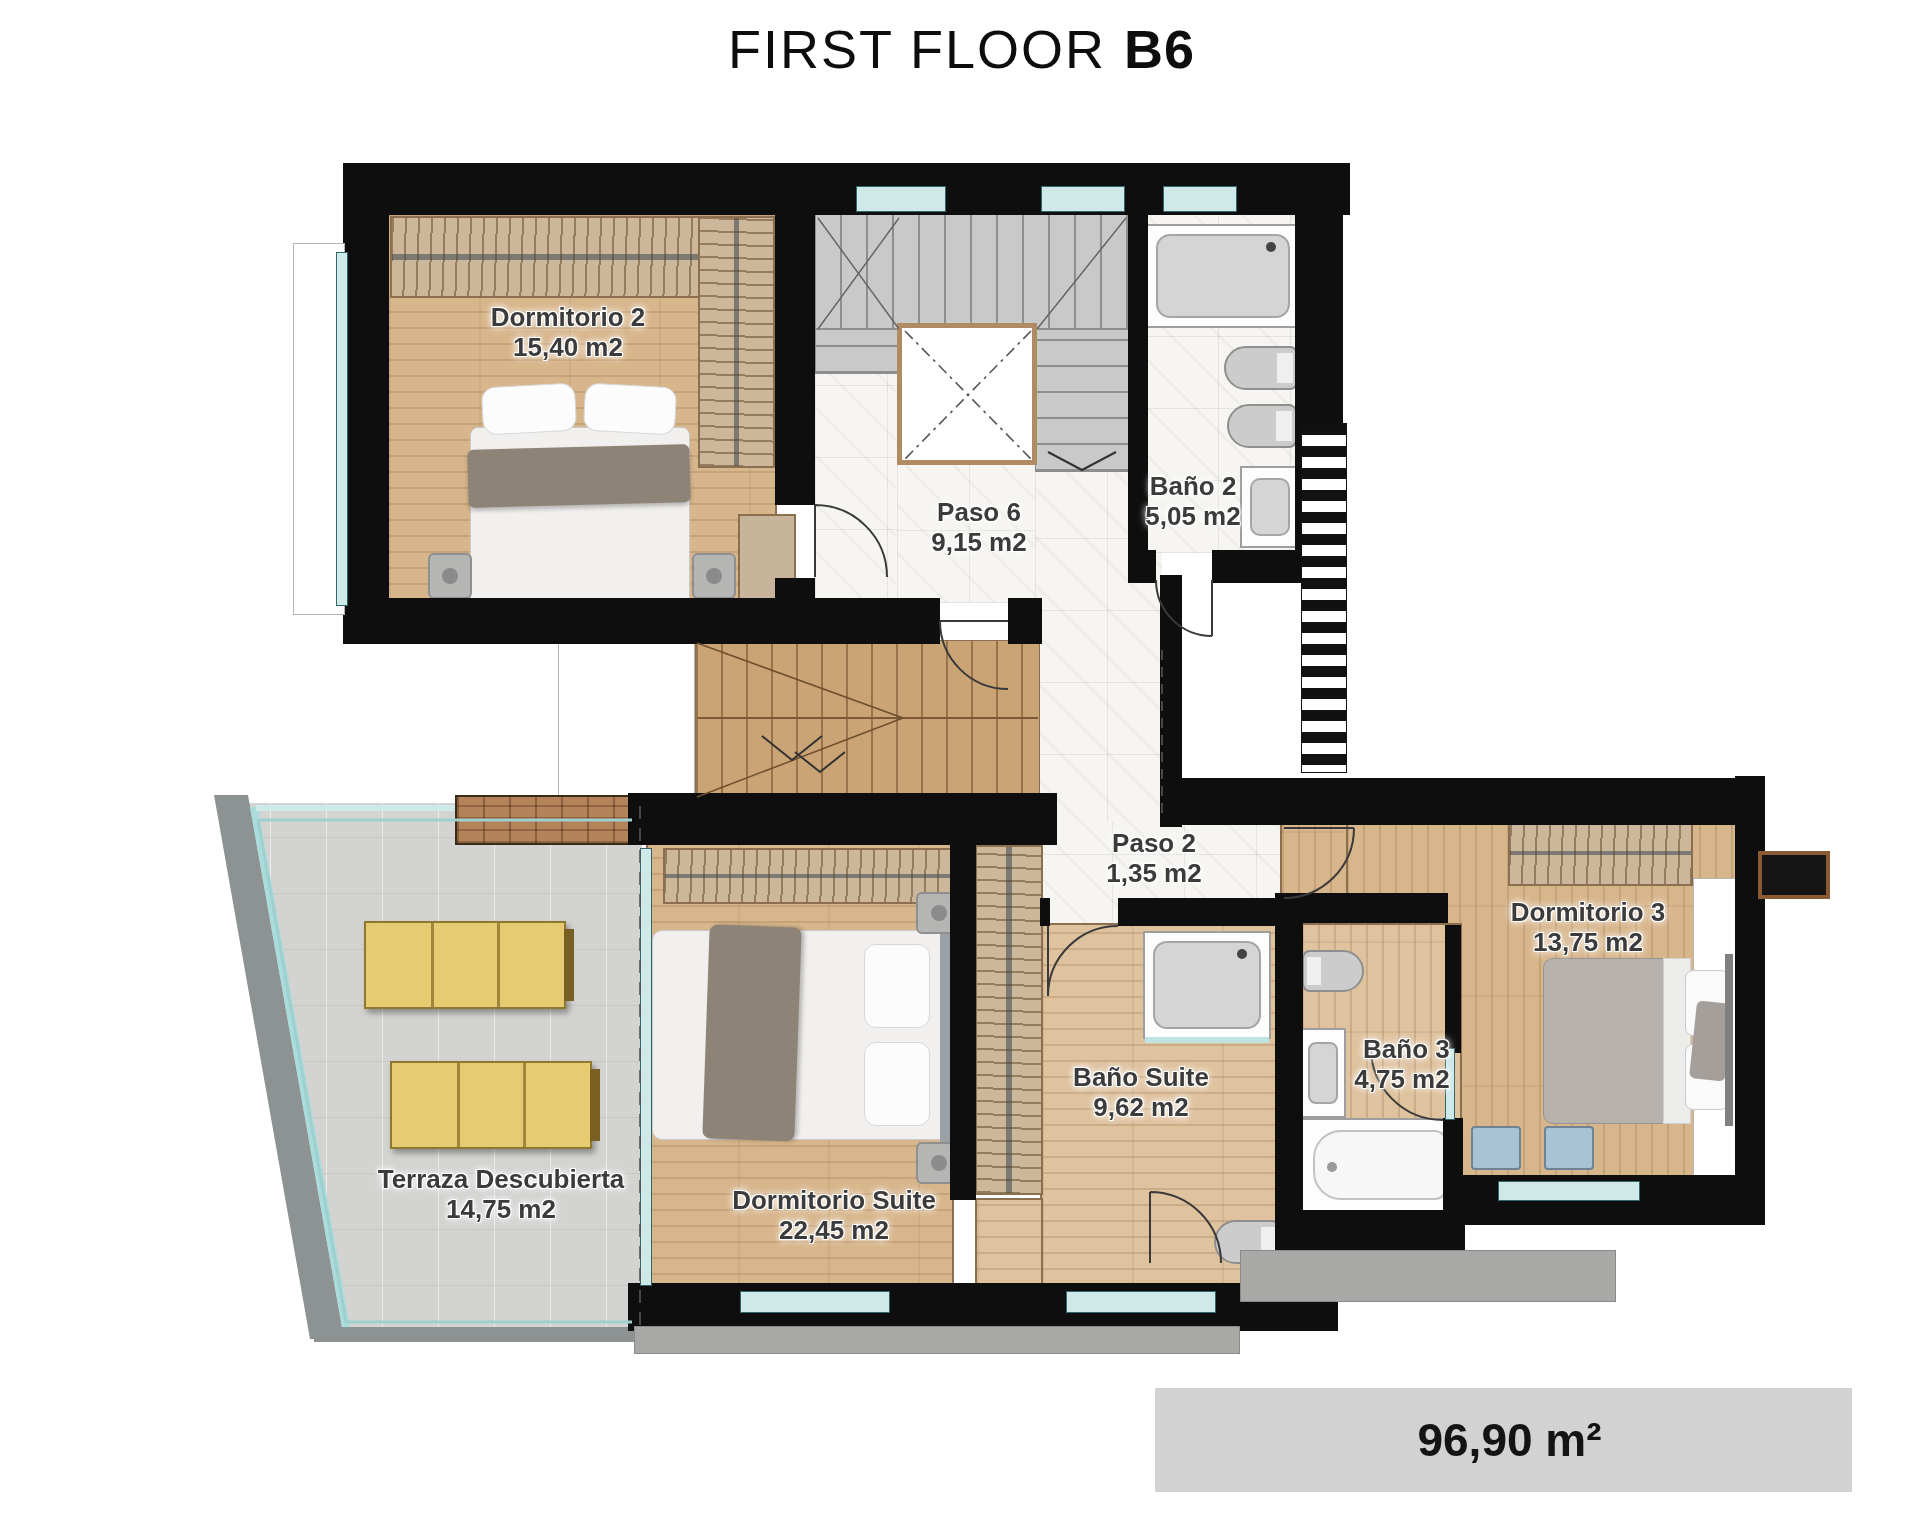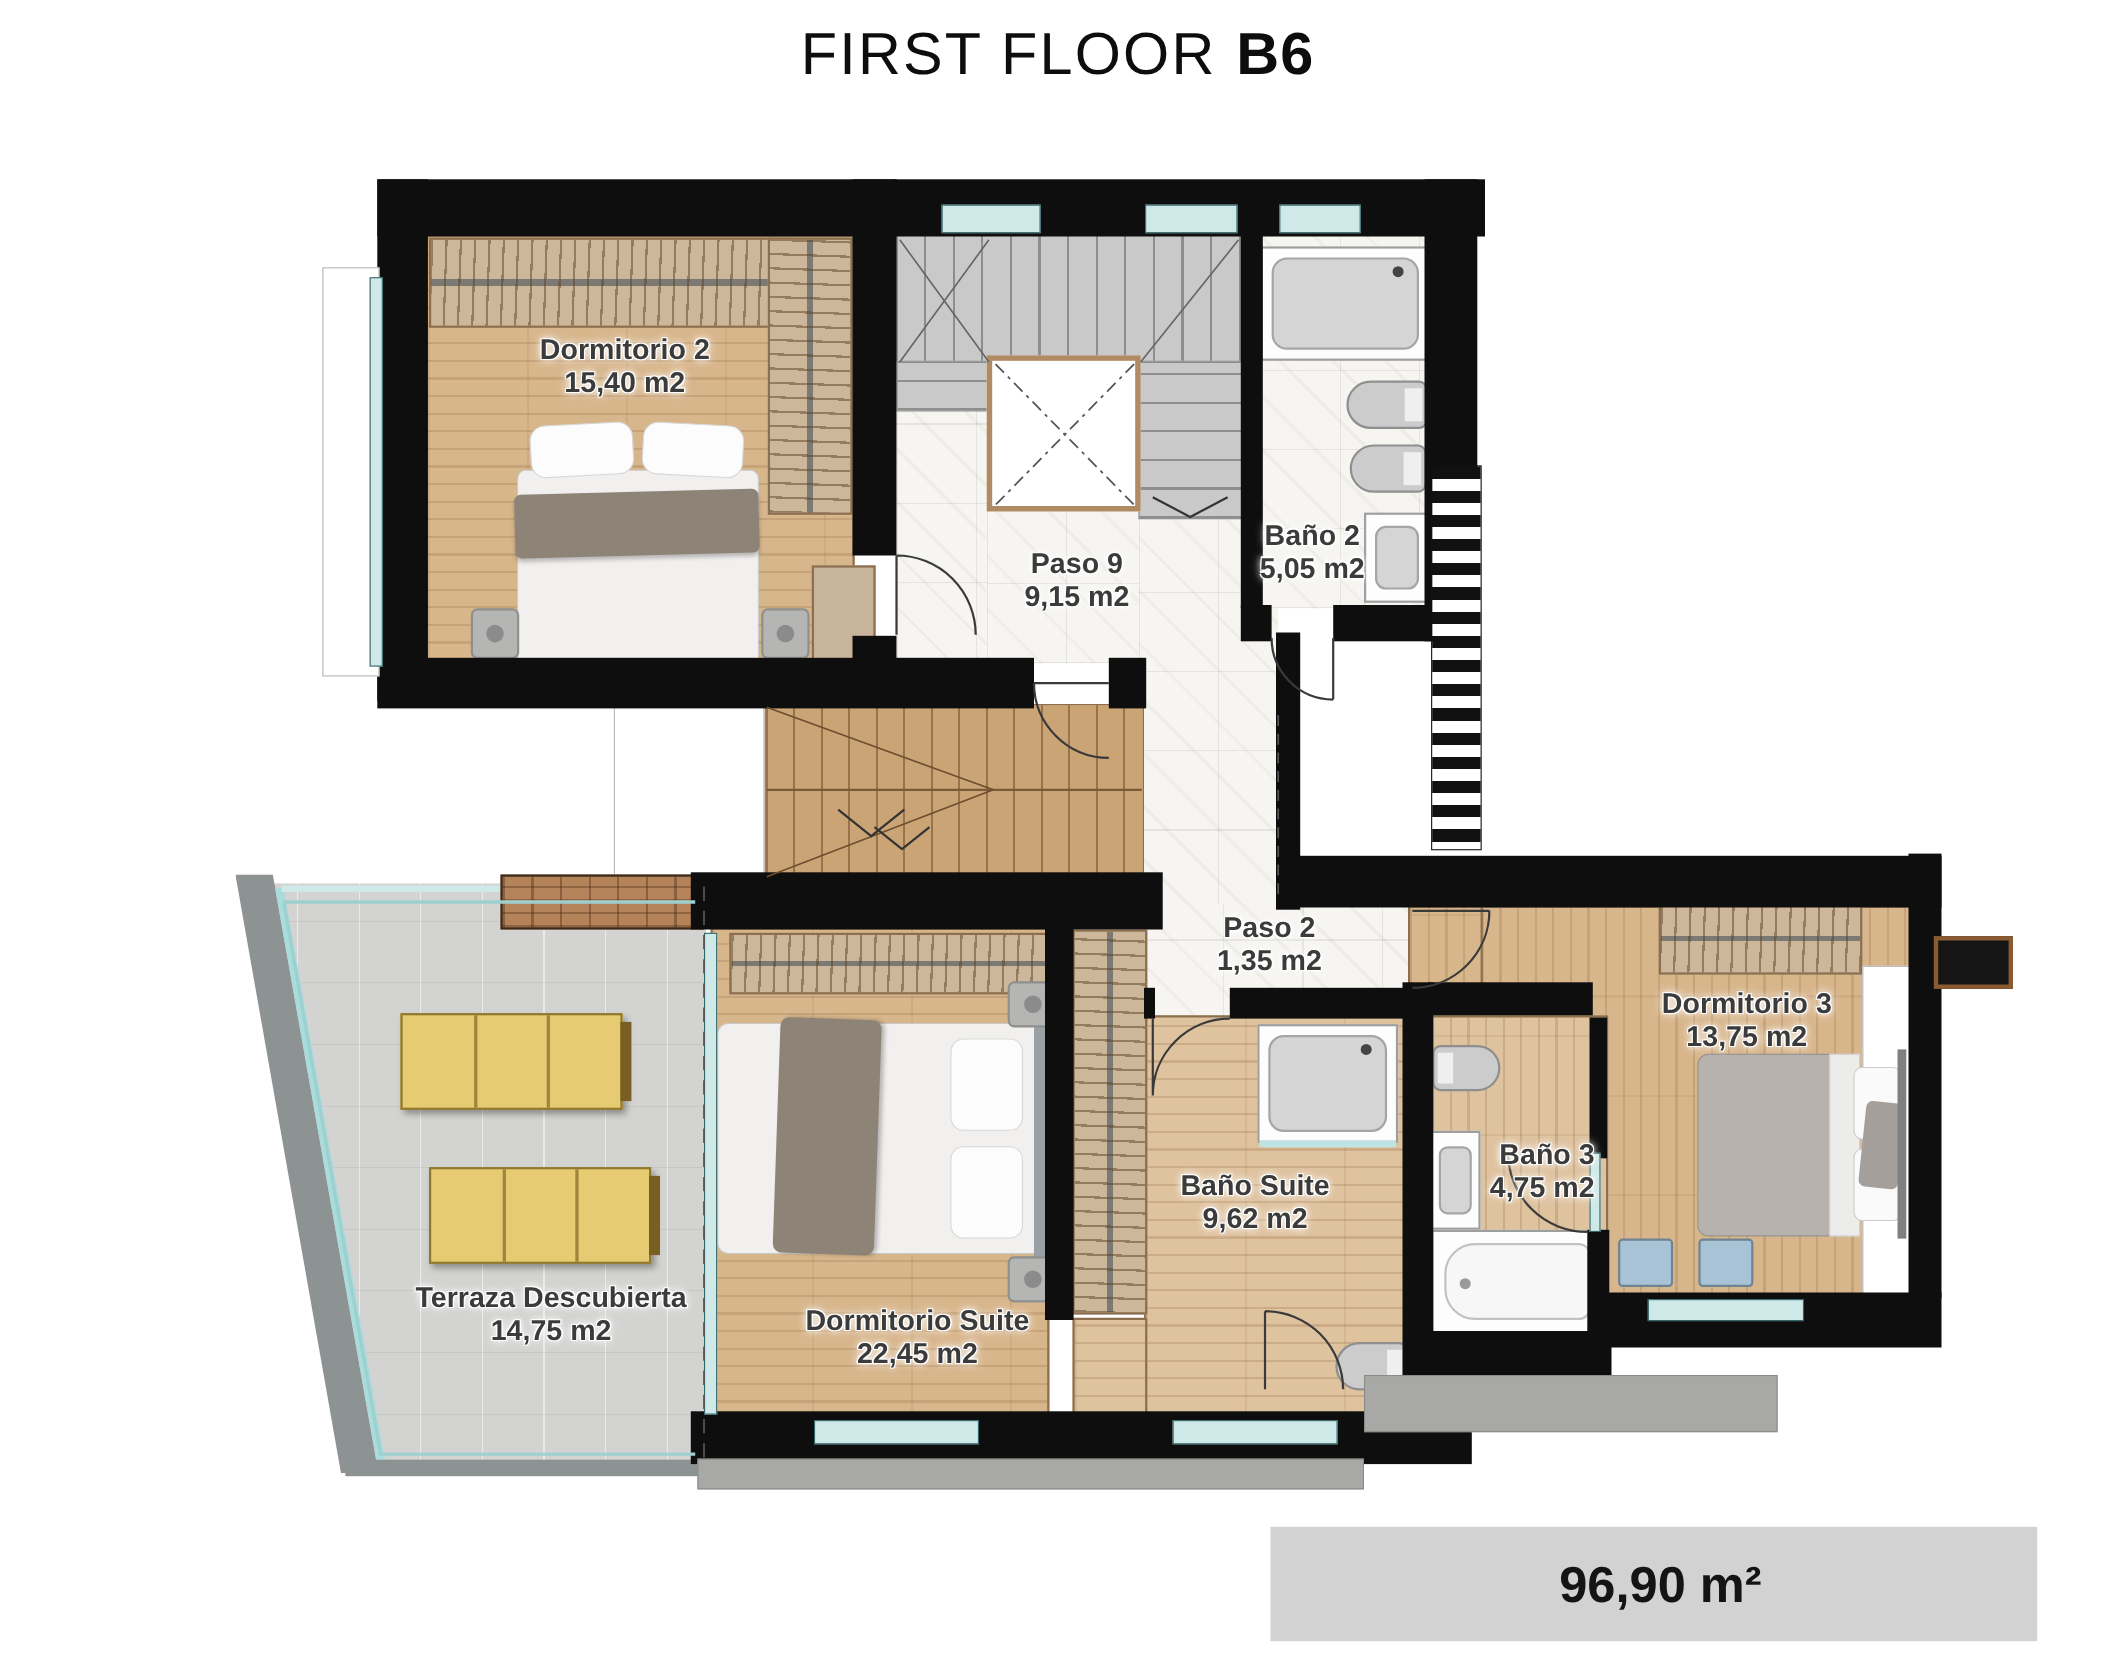--- a/index.html
+++ b/index.html
@@ -266,21 +266,21 @@
       <path d="M258 820 L632 820 M258 820 L346 1322 L632 1322"></path>
     </g>
   </svg>
 
   <div class="abs" style="left:0;top:0;width:1920px;height:1521px;pointer-events:none;">
     <div class="rlabel" style="left:568px;top:302px;">
       <span>Dormitorio 2</span>
       <span>15,40 m2</span>
     </div>
     <div class="rlabel" style="left:979px;top:497px;">
-      <span>Paso 9</span>
+      <span>Paso 6</span>
       <span>9,15 m2</span>
     </div>
     <div class="rlabel" style="left:1193px;top:471px;">
       <span>Baño 2</span>
       <span>5,05 m2</span>
     </div>
     <div class="rlabel" style="left:1154px;top:828px;">
       <span>Paso 2</span>
       <span>1,35 m2</span>
     </div>

